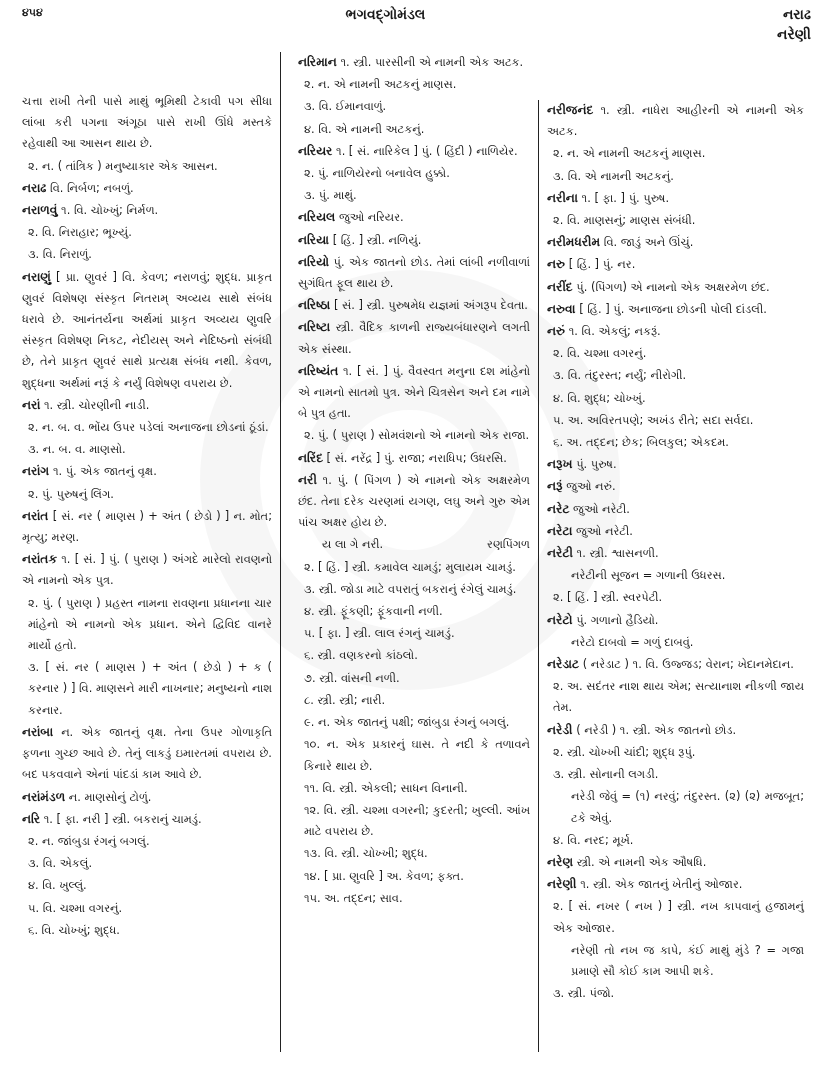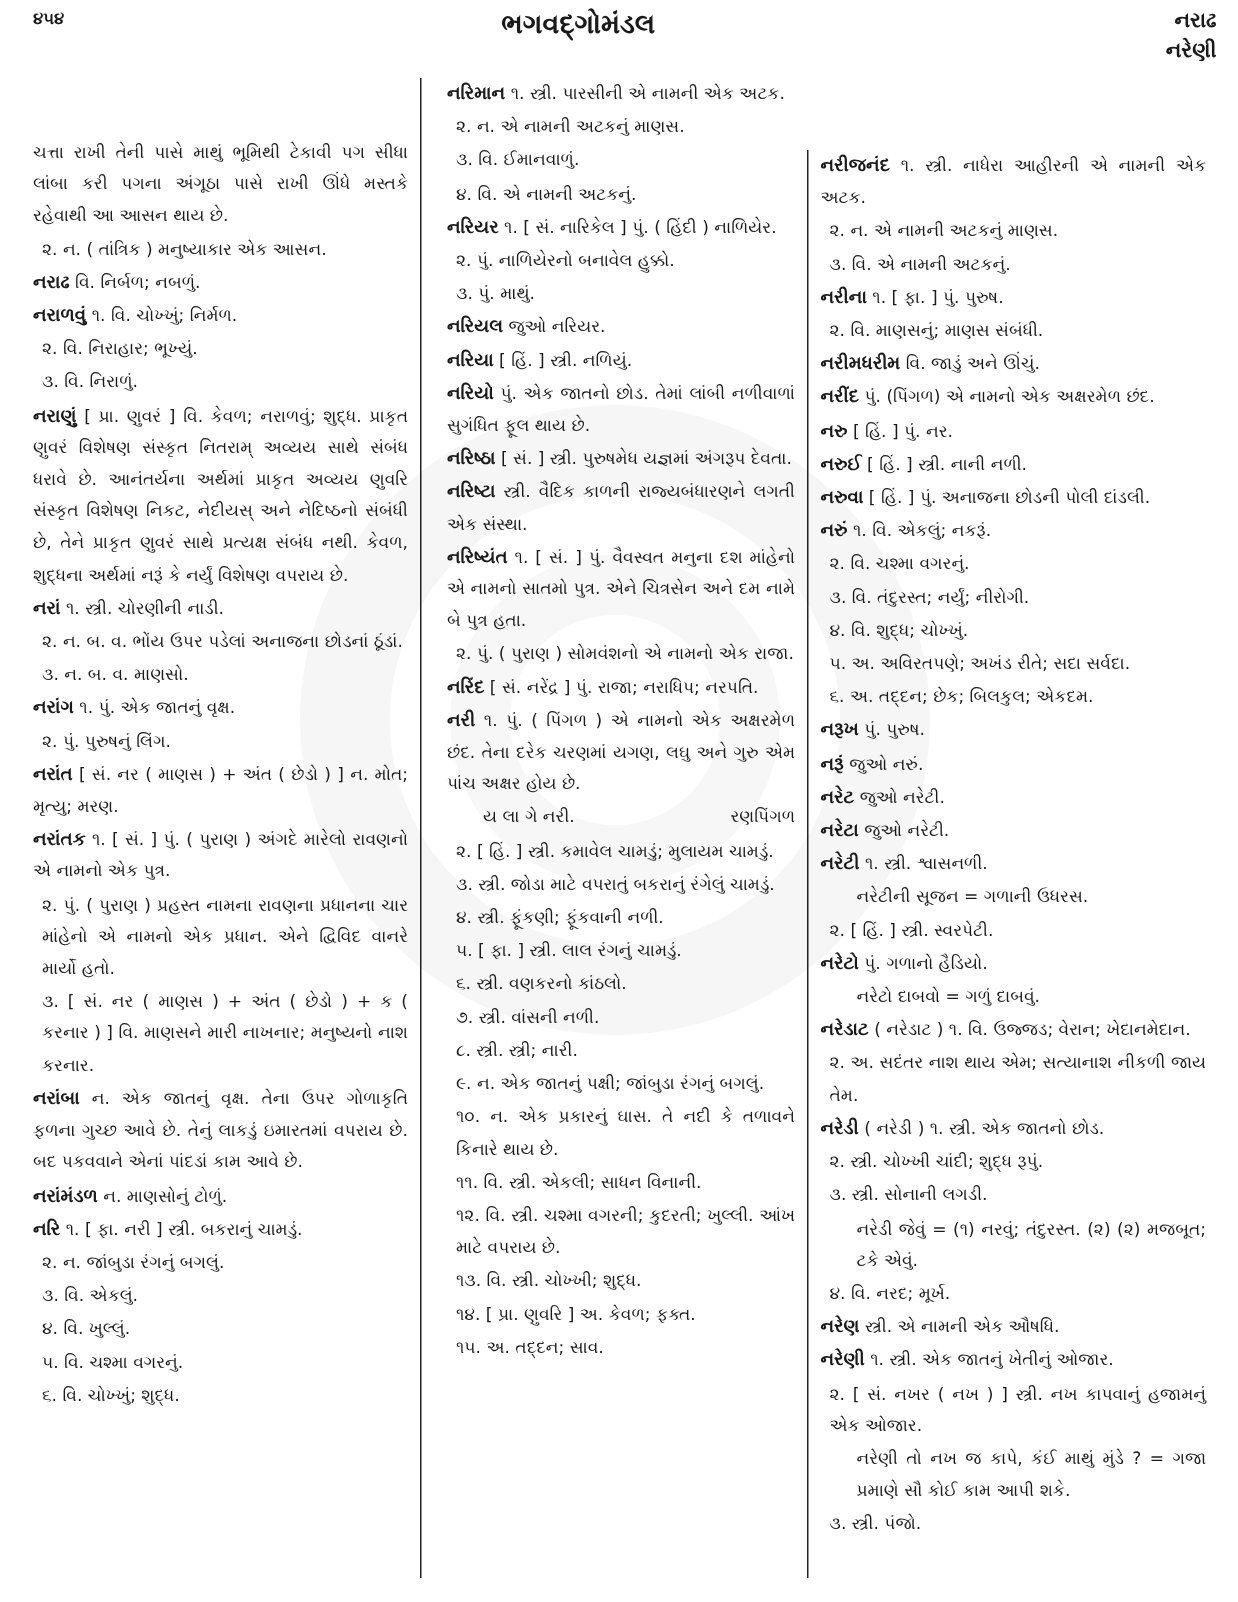--- a/index.html
+++ b/index.html
@@ -2,21 +2,21 @@
 <html><head>
   <meta charset="utf-8">
   <style>
     html, body { margin: 0; padding: 0; background: #ffffff; }
     body {
       width: 825px; height: 1068px; position: relative; overflow: hidden;
       font-family: "DejaVu Sans", sans-serif; color: #1a1a1a;
     }
     .header { position: absolute; left: 0; top: 0; width: 825px; height: 50px; }
     .page-num { position: absolute; left: 22px; top: 6px; font-size: 11px; font-weight: bold; }
-    .running-title { position: absolute; left: 0; width: 771px; top: 6px; text-align: center; font-size: 18px; font-weight: bold; }
+    .running-title { position: absolute; left: 0; width: 771px; top: 6px; text-align: center; font-size: 14px; font-weight: bold; }
     .guide { position: absolute; right: 14px; top: 4px; text-align: right; font-size: 14px; font-weight: bold; line-height: 20px; }
     .watermark {
       position: absolute; left: 200px; top: 270px; width: 420px; height: 420px;
       border-radius: 50%; border: 60px solid rgba(0,0,0,0.035); box-sizing: border-box;
       pointer-events: none;
     }
     .watermark2 {
       position: absolute; left: 300px; top: 370px; width: 220px; height: 220px;
       border-radius: 50%; border: 40px solid rgba(0,0,0,0.03); box-sizing: border-box;
       pointer-events: none;
@@ -120,21 +120,21 @@
       </div>
       <div class="entry"><span class="hw">નરિયલ</span> <span>જુઓ નરિયર.</span></div>
       <div class="entry"><span class="hw">નરિયા</span> <span>[ હિં. ] સ્ત્રી. નળિયું.</span></div>
       <div class="entry"><span class="hw">નરિયો</span> <span>પું. એક જાતનો છોડ. તેમાં લાંબી નળીવાળાં સુગંધિત ફૂલ થાય છે.</span></div>
       <div class="entry"><span class="hw">નરિષ્ઠા</span> <span>[ સં. ] સ્ત્રી. પુરુષમેધ યજ્ઞમાં અંગરૂપ દેવતા.</span></div>
       <div class="entry"><span class="hw">નરિષ્ટા</span> <span>સ્ત્રી. વૈદિક કાળની રાજ્યબંધારણને લગતી એક સંસ્થા.</span></div>
       <div class="entry"><span class="hw">નરિષ્યંત</span> <span>૧. [ સં. ] પું. વૈવસ્વત મનુના દશ માંહેનો એ નામનો સાતમો પુત્ર. એને ચિત્રસેન અને દમ નામે બે પુત્ર હતા.</span></div>
       <div class="entry">
         <span class="sense">૨. પું. ( પુરાણ ) સોમવંશનો એ નામનો એક રાજા.</span>
       </div>
-      <div class="entry"><span class="hw">નરિંદ</span> <span>[ સં. નરેંદ્ર ] પું. રાજા; નરાધિપ; નરપતિ.</span></div>
+      <div class="entry"><span class="hw">નરિંદ</span> <span>[ સં. નરેંદ્ર ] પું. રાજા; નરાધિપ; ઉધરસિ.</span></div>
       <div class="entry"><span class="hw">નરી</span> <span>૧. પું. ( પિંગળ ) એ નામનો એક અક્ષરમેળ છંદ. તેના દરેક ચરણમાં યગણ, લઘુ અને ગુરુ એમ પાંચ અક્ષર હોય છે.</span></div>
       <div class="entry">
         <div class="quote-row">
           <span>ય લા ગે નરી.</span>
           <span>રણપિંગળ</span>
         </div>
       </div>
       <div class="entry">
         <span class="sense">૨. [ હિં. ] સ્ત્રી. કમાવેલ ચામડું; મુલાયમ ચામડું.</span>
       </div>
@@ -184,23 +184,22 @@
         <span class="sense">૨. ન. એ નામની અટકનું માણસ.</span>
       </div>
       <div class="entry">
         <span class="sense">૩. વિ. એ નામની અટકનું.</span>
       </div>
       <div class="entry"><span class="hw">નરીના</span> <span>૧. [ ફા. ] પું. પુરુષ.</span></div>
       <div class="entry">
         <span class="sense">૨. વિ. માણસનું; માણસ સંબંધી.</span>
       </div>
       <div class="entry"><span class="hw">નરીમધરીમ</span> <span>વિ. જાડું અને ઊંચું.</span></div>
+      <div class="entry"><span class="hw">નરુ</span> <span>[ હિં. ] પું. નર.</span></div>
       <div class="entry"><span class="hw">નરીંદ</span> <span>પું. (પિંગળ) એ નામનો એક અક્ષરમેળ છંદ.</span></div>
-      <div class="entry"><span class="hw">નરુ</span> <span>[ હિં. ] પું. નર.</span></div>
-      <div class="entry"><span class="hw">નરુઈ</span> <span>[ હિં. ] સ્ત્રી. નાની નળી.</span></div>
       <div class="entry"><span class="hw">નરુવા</span> <span>[ હિં. ] પું. અનાજના છોડની પોલી દાંડલી.</span></div>
       <div class="entry"><span class="hw">નરું</span> <span>૧. વિ. એકલું; નકરૂં.</span></div>
       <div class="entry">
         <span class="sense">૨. વિ. ચશ્મા વગરનું.</span>
       </div>
       <div class="entry">
         <span class="sense">૩. વિ. તંદુરસ્ત; નર્યું; નીરોગી.</span>
       </div>
       <div class="entry">
         <span class="sense">૪. વિ. શુદ્ધ; ચોખ્ખું.</span>

